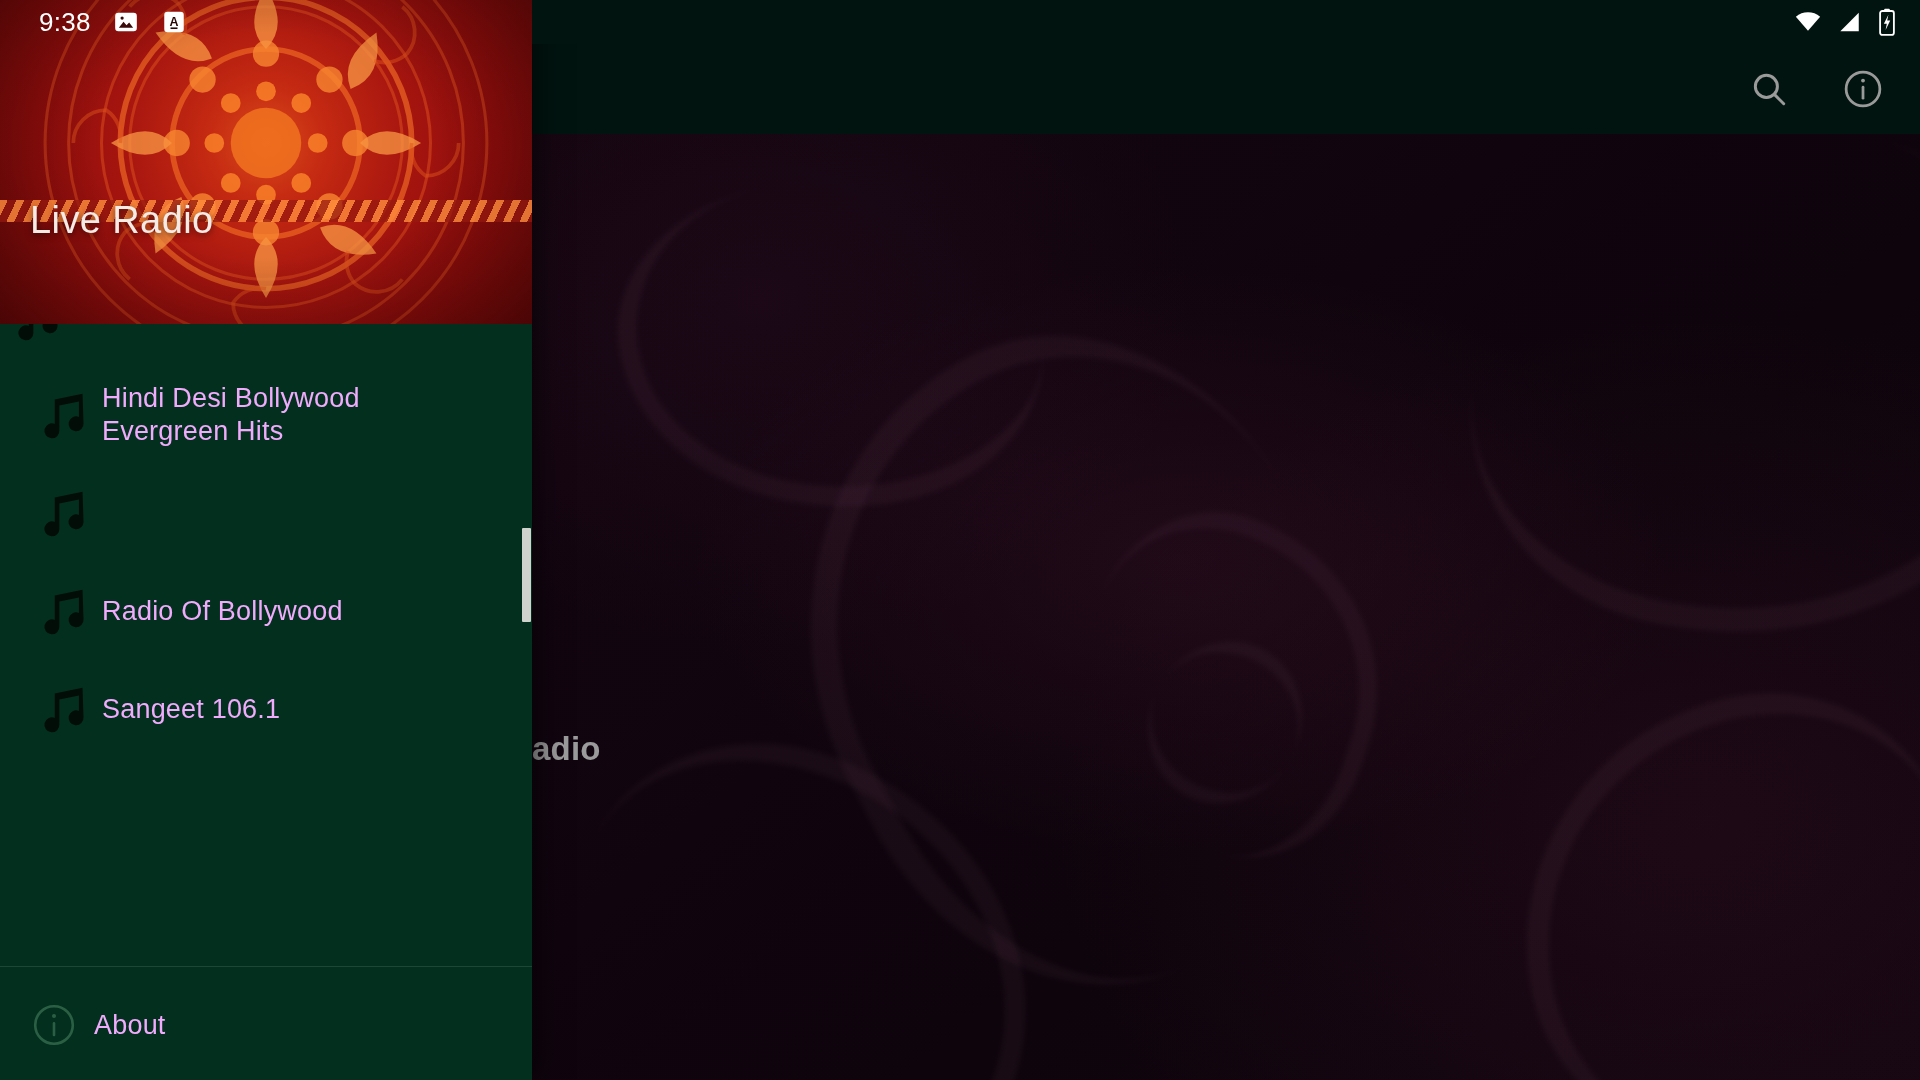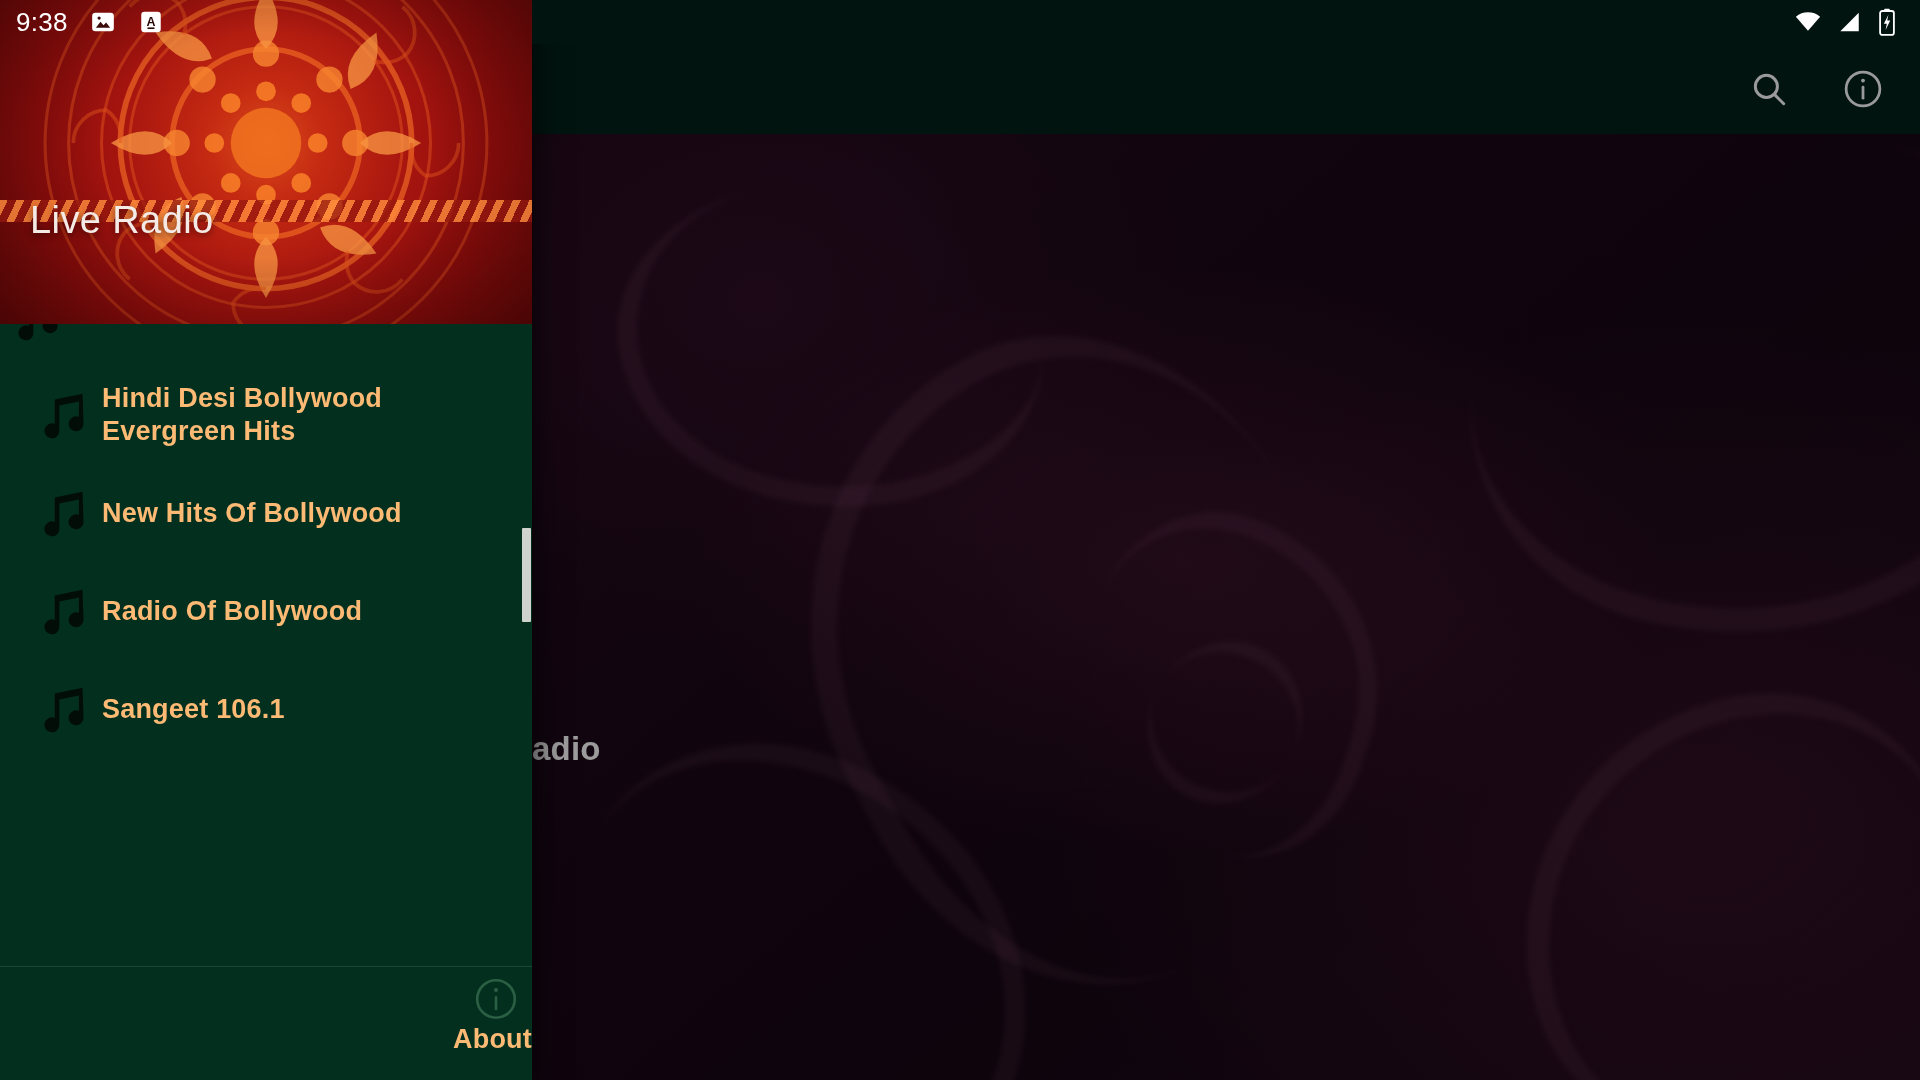--- a/index.html
+++ b/index.html
@@ -59,21 +59,21 @@
   
   .statusbar{
     position:absolute; left:0; top:0; width:1920px; height:44px;
     z-index:30; pointer-events:none;
   }
   .sb-right-bg{
     position:absolute; left:532px; top:0; right:0; height:44px; background:#011410;
   }
   .sb-left{
     position:absolute; left:0; top:0; height:44px; display:flex; align-items:center; gap:22px;
-    padding-left:16px; z-index:2;
+    padding-left:39px; z-index:2;
   }
   .sb-clock{ font-size:26px; color:#ffffff; font-weight:500; letter-spacing:0.3px; line-height:1; }
   .sb-mini{ width:26px; height:26px; }
   .sb-right{
     position:absolute; right:22px; top:0; height:44px; display:flex; align-items:center; gap:14px; z-index:2;
   }
 
   
   .drawer{
     position:absolute; left:0; top:0; width:532px; height:1080px;
@@ -114,36 +114,36 @@
   }
   .items-wrap{ position:absolute; left:0; top:42px; width:532px; }
 
   .nav-item{
     display:flex; align-items:center; width:532px; height:98px;
     padding-left:26px; cursor:pointer;
   }
   .nav-item.tall{ height:98px; }
   .nav-ico{ width:72px; min-width:72px; display:flex; align-items:center; justify-content:center; }
   .nav-label{
-    font-size:27px; color:#fdba74; font-weight:700; line-height:33px;
+    font-size:27px; color:#f0abfc; font-weight:400; line-height:33px;
     letter-spacing:0.2px; padding-left:4px;
   }
 
   .scroll-thumb{
     position:absolute; left:522px; top:528px; width:9px; height:94px;
     background:#cfd2cd; border-radius:1px; z-index:25; cursor:pointer;
   }
 
   .drawer-divider{
     position:absolute; left:0; top:966px; width:532px; height:1px;
     background:rgba(255,255,255,0.11);
   }
   .about-item{
     position:absolute; left:0; top:975px; width:532px; height:100px;
-    display:flex; align-items:flex-end; padding-left:18px; cursor:pointer;flex-direction:column;
+    display:flex; align-items:center; padding-left:18px; cursor:pointer;
   }
 </style>
 </head>
 <body>
 
 <div id="screen">
 
   <div class="bg-layer">
     <div class="swirl sw1"></div>
     <div class="swirl sw2"></div>
@@ -256,21 +256,20 @@
           <div class="nav-label" style="max-width:300px;">Hindi Desi Bollywood Evergreen Hits</div>
         </div>
 
 
         <div class="nav-item">
           <div class="nav-ico">
             <svg width="58" height="58" viewBox="0 0 24 24" fill="#020d07">
               <path d="M20.5 3.2 L9 5.6 v10.1 a3.1 3.1 0 1 0 1.9 2.6 V8.1 l8.1-1.7 v6.4 a3.1 3.1 0 1 0 1.9 2.6 z"></path>
             </svg>
           </div>
-          <div class="nav-label">New Hits Of Bollywood</div>
         </div>
 
 
         <div class="nav-item">
           <div class="nav-ico">
             <svg width="58" height="58" viewBox="0 0 24 24" fill="#020d07">
               <path d="M20.5 3.2 L9 5.6 v10.1 a3.1 3.1 0 1 0 1.9 2.6 V8.1 l8.1-1.7 v6.4 a3.1 3.1 0 1 0 1.9 2.6 z"></path>
             </svg>
           </div>
           <div class="nav-label">Radio Of Bollywood</div>

